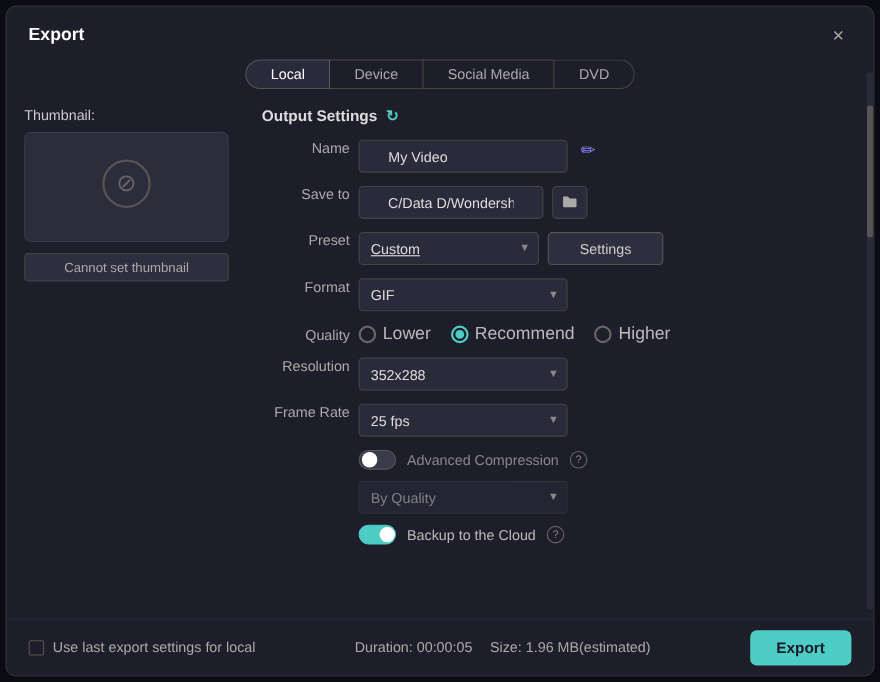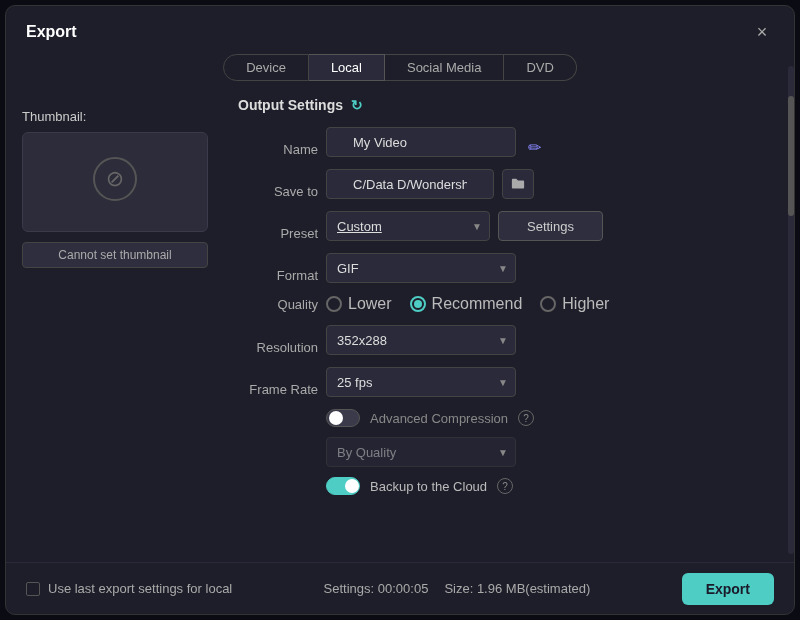--- a/index.html
+++ b/index.html
@@ -77,21 +77,20 @@
       display: flex;
       flex: 1;
       padding: 0 16px 0 16px;
       gap: 16px;
       overflow: hidden;
     }
     .left-panel {
       width: 200px;
       flex-shrink: 0;
       padding-top: 4px;
-      margin-top: 12px;
     }
     .thumbnail-label {
       font-size: 13px;
       color: #ccc;
       margin-bottom: 8px;
     }
     .thumbnail-box {
       width: 186px;
       height: 100px;
       background: #2c2c3a;
@@ -155,21 +154,21 @@
       color: #ddd;
       margin-bottom: 14px;
     }
     .refresh-icon {
       width: 16px; height: 16px;
       color: #4ecdc4;
       font-size: 14px;
     }
     .form-row {
       display: flex;
-      align-items: flex-end;
+      align-items: flex-start;
       margin-bottom: 12px;
       gap: 8px;
     }
     .form-label {
       width: 80px;
       text-align: right;
       font-size: 13px;
       color: #aaa;
       flex-shrink: 0;
     }
@@ -374,22 +373,22 @@
 
 <div class="overlay">
   <div class="dialog">
 
     <div class="dialog-header">
       <span class="dialog-title">Export</span>
       <button class="close-btn">×</button>
     </div>
 
     <div class="tabs-row">
+      <button class="tab-btn active">Local</button>
       <button class="tab-btn">Device</button>
-      <button class="tab-btn active">Local</button>
       <button class="tab-btn">Social Media</button>
       <button class="tab-btn">DVD</button>
     </div>
 
     <div class="dialog-body">
 
       <div class="left-panel">
         <div class="thumbnail-label">Thumbnail:</div>
         <div class="thumbnail-box">
           <div class="thumbnail-icon">⊘</div>
@@ -512,20 +511,20 @@
       </div>
 
     </div>
 
     <div class="dialog-footer">
       <label class="use-last-settings">
         <div class="checkbox"></div>
         <span>Use last export settings for local</span>
       </label>
       <div class="footer-info">
-        <span>Settings: 00:00:05</span>
+        <span>Duration: 00:00:05</span>
         <span>Size: 1.96 MB(estimated)</span>
       </div>
       <button class="export-btn">Export</button>
     </div>
 
   </div>
 </div>
 
 </body></html>

